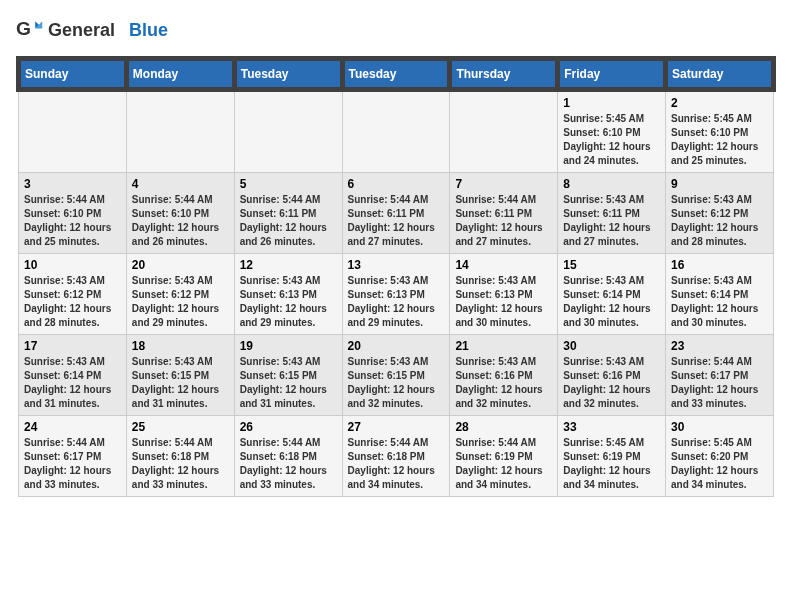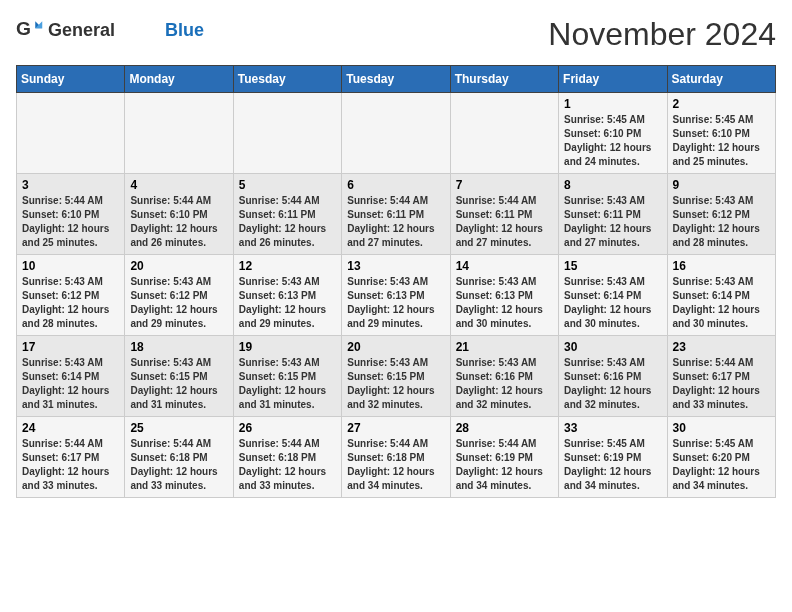--- a/index.html
+++ b/index.html
@@ -15,21 +15,21 @@
       justify-content: space-between;
       align-items: flex-start;
       margin-bottom: 12px;
     }
     .logo {
       display: flex;
       align-items: center;
       gap: 4px;
     }
     .logo-text-general { font-size: 18px; font-weight: bold; color: #333; }
-    .logo-text-blue { font-size: 18px; font-weight: bold; color: #1a6fba; margin-left: 36px; }
+    .logo-text-blue { font-size: 18px; font-weight: bold; color: #1a6fba; }
     .logo-icon {
       width: 28px;
       height: 28px;
     }
     .title-block { text-align: right; }
     .month-title { font-size: 32px; font-weight: normal; color: #333; }
     .location { font-size: 14px; color: #555; }
     table {
       width: 100%;
       border-collapse: collapse;
@@ -37,21 +37,21 @@
     }
     thead tr {
       background-color: #2a6db5;
       color: white;
     }
     thead th {
       padding: 6px 4px;
       text-align: left;
       font-weight: bold;
       font-size: 12px;
-      border: 1px solid #404040;
+      border: 5px solid #404040;
     }
     tbody tr {
       vertical-align: top;
     }
     tbody tr:nth-child(odd) { background-color: #f5f5f5; }
     tbody tr:nth-child(even) { background-color: #e8e8e8; }
     td {
       border: 1px solid #ccc;
       padding: 4px 5px;
       vertical-align: top;
@@ -85,21 +85,20 @@
       <polygon points="22,14 30,14 30,6" fill="#4a9fdf"></polygon>
     </svg>
     <div>
       <div style="display:flex; align-items:baseline;gap:14px;">
         <span class="logo-text-general">General</span>
         <span class="logo-text-blue">Blue</span>
       </div>
     </div>
   </div>
   <div class="title-block">
-    <div class="month-title">November 2024</div>
   </div>
 </div>
 
 <table>
   <thead>
     <tr>
     <th>Sunday</th>
         <th>Monday</th>
         <th>Tuesday</th>
         <th>Tuesday</th>

